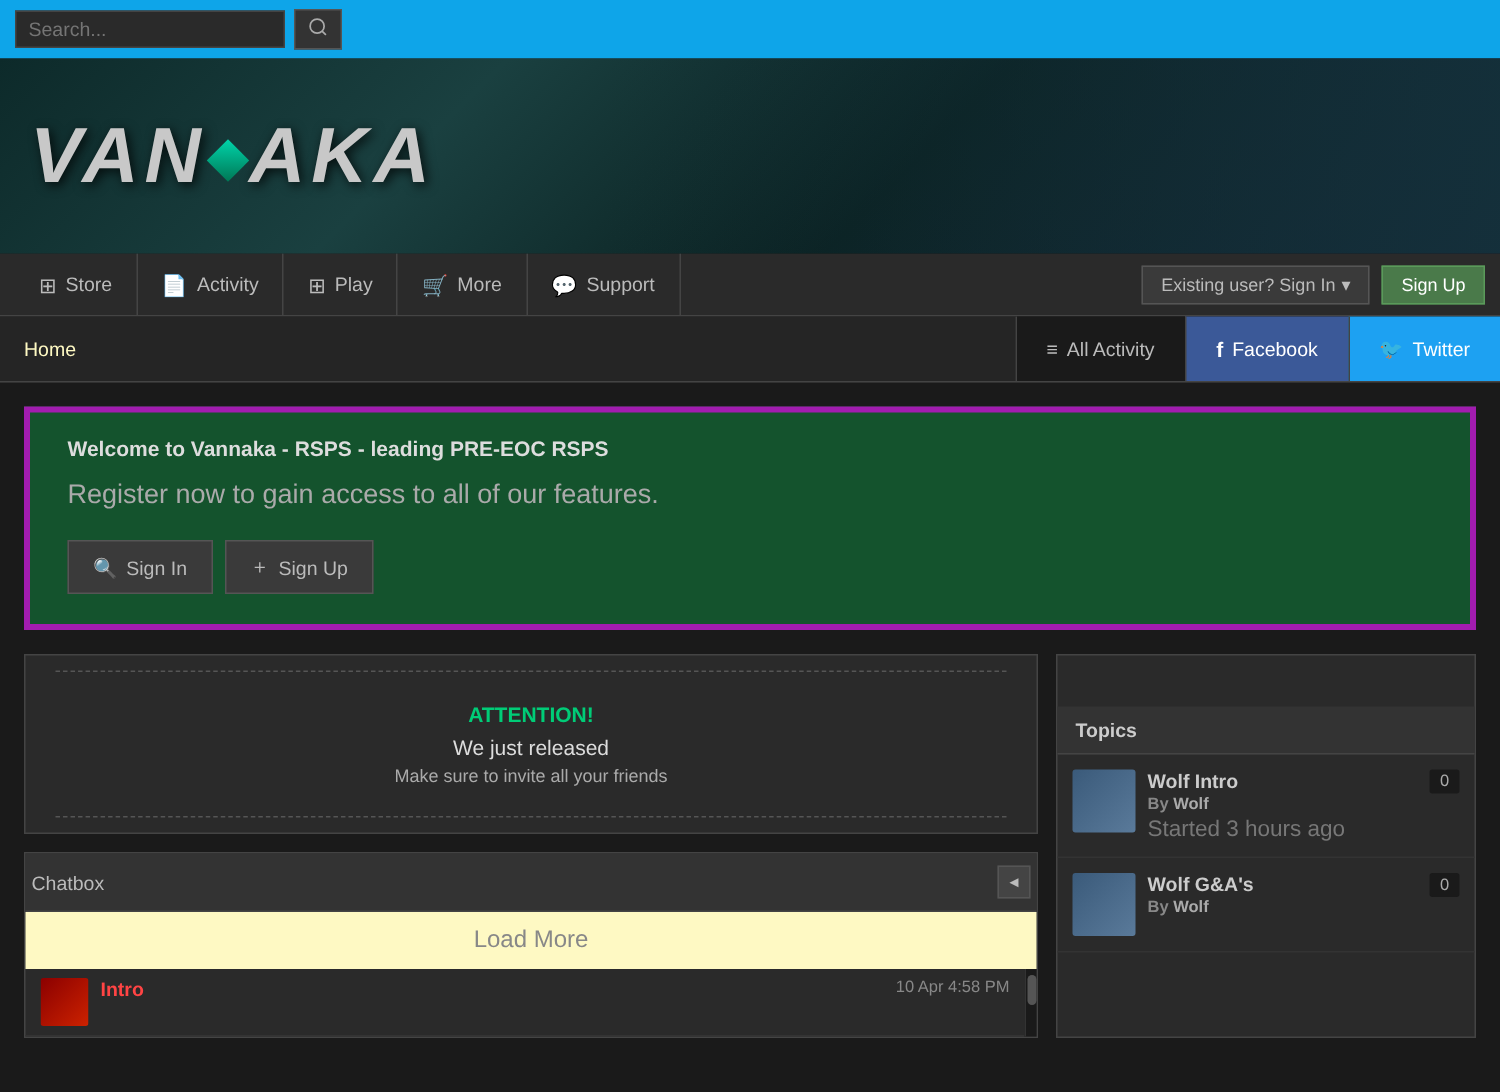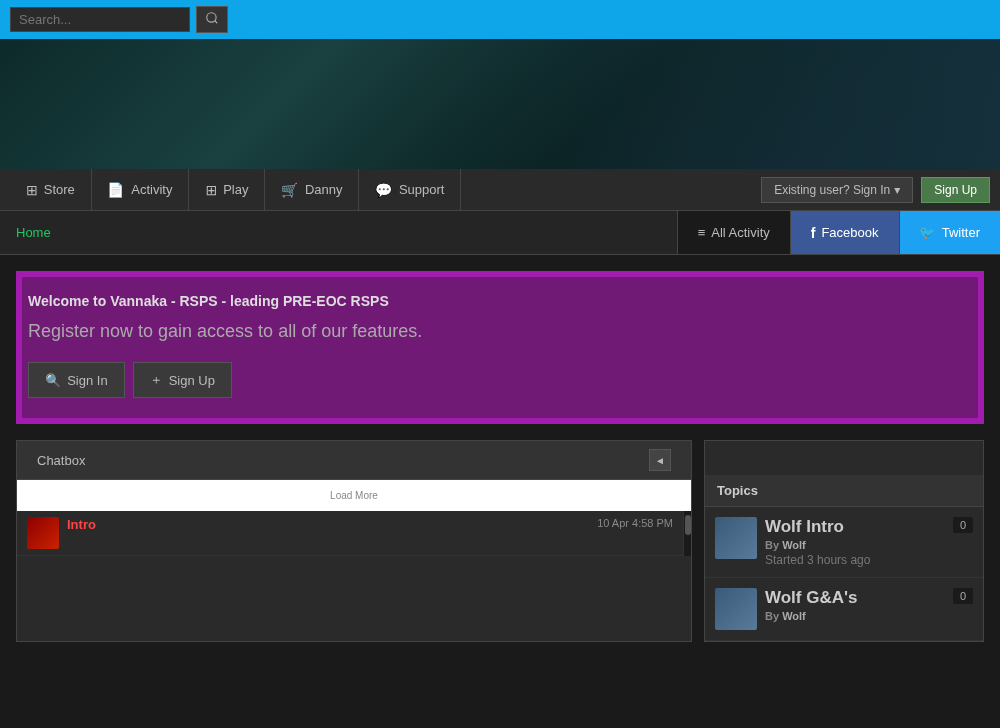--- a/index.html
+++ b/index.html
@@ -124,21 +124,21 @@
       background: #252525;
       border-bottom: 1px solid #444;
       display: flex;
       align-items: center;
       padding: 0;
       height: 44px;
     }
     .breadcrumb {
       flex: 1;
       padding: 0 16px;
-      color: #22c55e;
+      color: #fef9c3;
       font-size: 13px;
     }
     .activity-tabs {
       display: flex;
       height: 100%;
     }
     .activity-tab {
       padding: 0 20px;
       display: flex;
       align-items: center;
@@ -149,23 +149,23 @@
       border-left: 1px solid #444;
       height: 100%;
     }
     .activity-tab.active { background: #1a1a1a; }
     .activity-tab.facebook { background: #3b5998; color: #fff; }
     .activity-tab.twitter { background: #1da1f2; color: #fff; }
 
     
     .welcome-box {
       margin: 16px 16px 0 16px;
-      background: #701a75;
-      border: 6px solid #a21caf;
-      padding: 16px 6px 20px;
+      background: #14532d;
+      border: 4px solid #a21caf;
+      padding: 16px 25px 20px;
     }
     .welcome-title {
       font-size: 14px;
       font-weight: bold;
       color: #ddd;
       margin-bottom: 12px;
     }
     .welcome-text {
       color: #aaa;
       font-size: 18px;
@@ -254,21 +254,21 @@
 
     
     .chatbox {
       background: #2a2a2a;
       border: 1px solid #444;
       flex: 1;
     }
     .chatbox-header {
       background: #333;
       border-bottom: 1px solid #444;
-      padding: 8px 20px;
+      padding: 8px 4px;
       display: flex;
       justify-content: space-between;
       align-items: center;
       font-size: 13px;
       color: #bbb;
     }
     .chatbox-toggle {
       background: #444;
       border: 1px solid #555;
       color: #bbb;
@@ -280,23 +280,23 @@
       justify-content: center;
       font-size: 10px;
     }
     .chatbox-body {
       padding: 0;
     }
     .load-more {
       text-align: center;
       padding: 10px;
       color: #888;
-      font-size: 10px;
-      cursor: pointer;
-      background: #ffffff;
+      font-size: 16px;
+      cursor: pointer;
+      background: #fef9c3;
     }
     .chat-message {
       display: flex;
       align-items: flex-start;
       padding: 6px 10px;
       border-bottom: 1px solid #333;
       gap: 8px;
     }
     .chat-avatar {
       width: 32px;
@@ -366,36 +366,36 @@
       background: linear-gradient(135deg, #555, #888);
     }
     .topic-avatar-wolf2 {
       background: linear-gradient(135deg, #3a5a7a, #5a7a9a);
     }
     .topic-info {
       flex: 1;
     }
     .topic-title {
       color: #ccc;
-      font-size: 17px;
+      font-size: 13px;
       font-weight: bold;
       margin-bottom: 2px;
     }
     .topic-by {
       color: #888;
       font-size: 11px;
       margin-bottom: 2px;
       font-weight: bold;
     }
     .topic-by span {
       color: #aaa;
     }
     .topic-started {
       color: #777;
-      font-size: 12px;
+      font-size: 15px;
     }
     .topic-count {
       background: #1a1a1a;
       color: #aaa;
       font-size: 11px;
       padding: 2px 6px;
       border-radius: 2px;
       min-width: 20px;
       text-align: center;
     }
@@ -412,39 +412,42 @@
   <button>
     <svg width="14" height="14" viewBox="0 0 24 24" fill="none" stroke="#aaa" stroke-width="2">
       <circle cx="11" cy="11" r="8"></circle>
         <line x1="21" y1="21" x2="16.65" y2="16.65"></line>
     </svg>
   </button>
 </div>
 
 <div class="banner">
   <div class="banner-bg"></div>
+  <div class="logo-text">
+    VAN<span class="logo-diamond"></span>AKA
+  </div>
 </div>
 
 <nav class="nav">
   <div class="nav-items">
     <div class="nav-item">
       <span class="nav-icon">⊞</span>
       <span>Store</span>
     </div>
     <div class="nav-item">
       <span class="nav-icon">📄</span>
       <span>Activity</span>
     </div>
     <div class="nav-item">
       <span class="nav-icon">⊞</span>
       <span>Play</span>
     </div>
     <div class="nav-item">
       <span class="nav-icon">🛒</span>
-      <span>Danny</span>
+      <span>More</span>
     </div>
     <div class="nav-item">
       <span class="nav-icon">💬</span>
       <span>Support</span>
     </div>
   </div>
   <div class="nav-right">
     <button class="nav-sign-in">
       <span>Existing user? Sign In</span>
       <span>▾</span>
@@ -487,20 +490,27 @@
       <span>＋</span>
       <span>Sign Up</span>
     </button>
   </div>
 </div>
 
 <div class="main-content">
 
   <div class="left-panel">
 
+    <div class="announcement-box">
+      <div class="dotted-border-top"></div>
+      <div class="attention-text">ATTENTION!</div>
+      <div class="released-text">We just released</div>
+      <div class="invite-text">Make sure to invite all your friends</div>
+      <div class="dotted-border-bottom"></div>
+    </div>
 
     <div class="chatbox">
       <div class="chatbox-header">
         <span>Chatbox</span>
         <button class="chatbox-toggle">
           <span>◄</span>
         </button>
       </div>
       <div class="chatbox-body">
         <div class="load-more">Load More</div>

